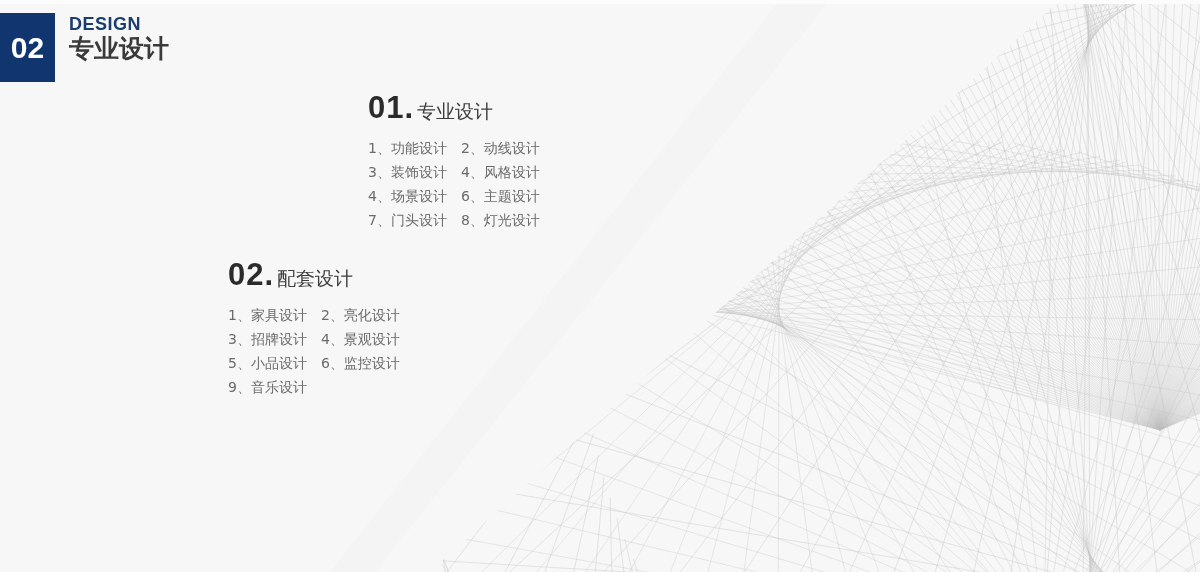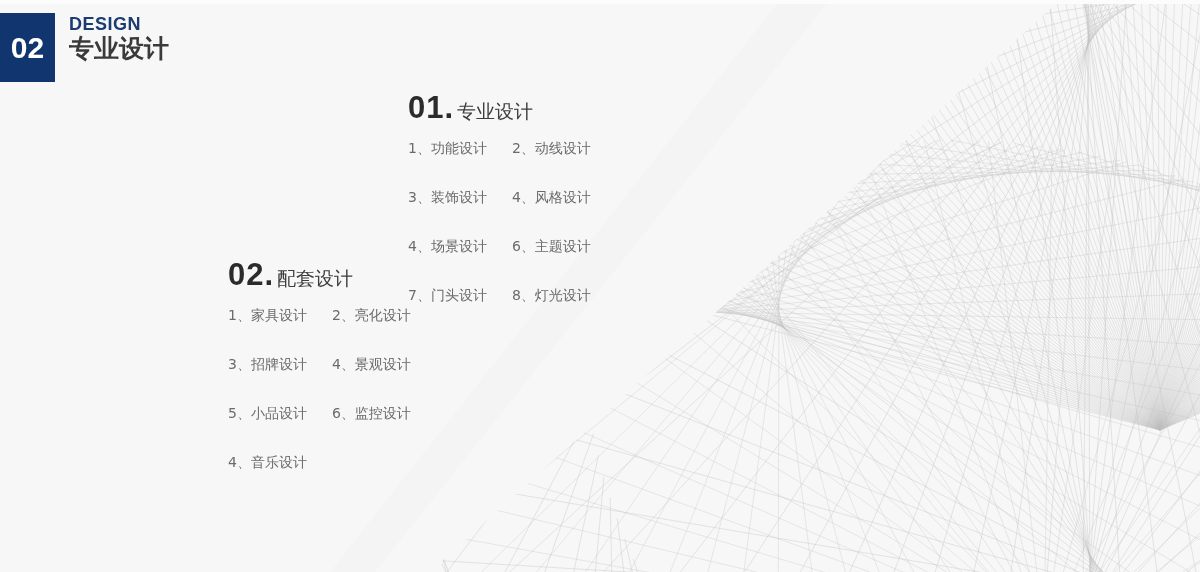--- a/index.html
+++ b/index.html
@@ -88,21 +88,21 @@
     line-height: 1.15;
     margin-top: 1px;
     font-family: "DejaVu Sans", "Liberation Sans", sans-serif;
   }
 
   
   .block {
     position: absolute;
     z-index: 5;
   }
-  #block-01 { left: 368px; top: 90px; margin-left: 40px; }
+  #block-01 { left: 368px; top: 90px; }
   #block-02 { left: 228px; top: 257px; }
   #block-03 { left: 74px; top: 396px; }
 
   .block-title {
     display: flex;
     align-items: baseline;
     margin-bottom: 10px;
     white-space: nowrap;
   }
   .block-title .t-num {
@@ -119,21 +119,20 @@
     margin-left: 3px;
     font-family: "DejaVu Sans", "Liberation Sans", sans-serif;
   }
 
   .item-grid {
     display: grid;
     grid-template-columns: auto auto;
     column-gap: 14px;
     row-gap: 0px;
     justify-content: start;
-    gap: 25px;
   }
   .item {
     font-size: 14px;
     color: #6b6b6b;
     line-height: 24px;
     white-space: nowrap;
     font-family: "DejaVu Sans", "Liberation Sans", sans-serif;
   }
 </style>
 </head>
@@ -631,18 +630,18 @@
       <span class="t-num">02.</span>
       <span class="t-label">配套设计</span>
     </div>
     <div class="item-grid">
       <div class="item">1、家具设计</div>
       <div class="item">2、亮化设计</div>
       <div class="item">3、招牌设计</div>
       <div class="item">4、景观设计</div>
       <div class="item">5、小品设计</div>
       <div class="item">6、监控设计</div>
-      <div class="item">4、音乐设计</div>
+      <div class="item">9、音乐设计</div>
     </div>
   </div>
 
 
 </div>
 
 </body></html>

